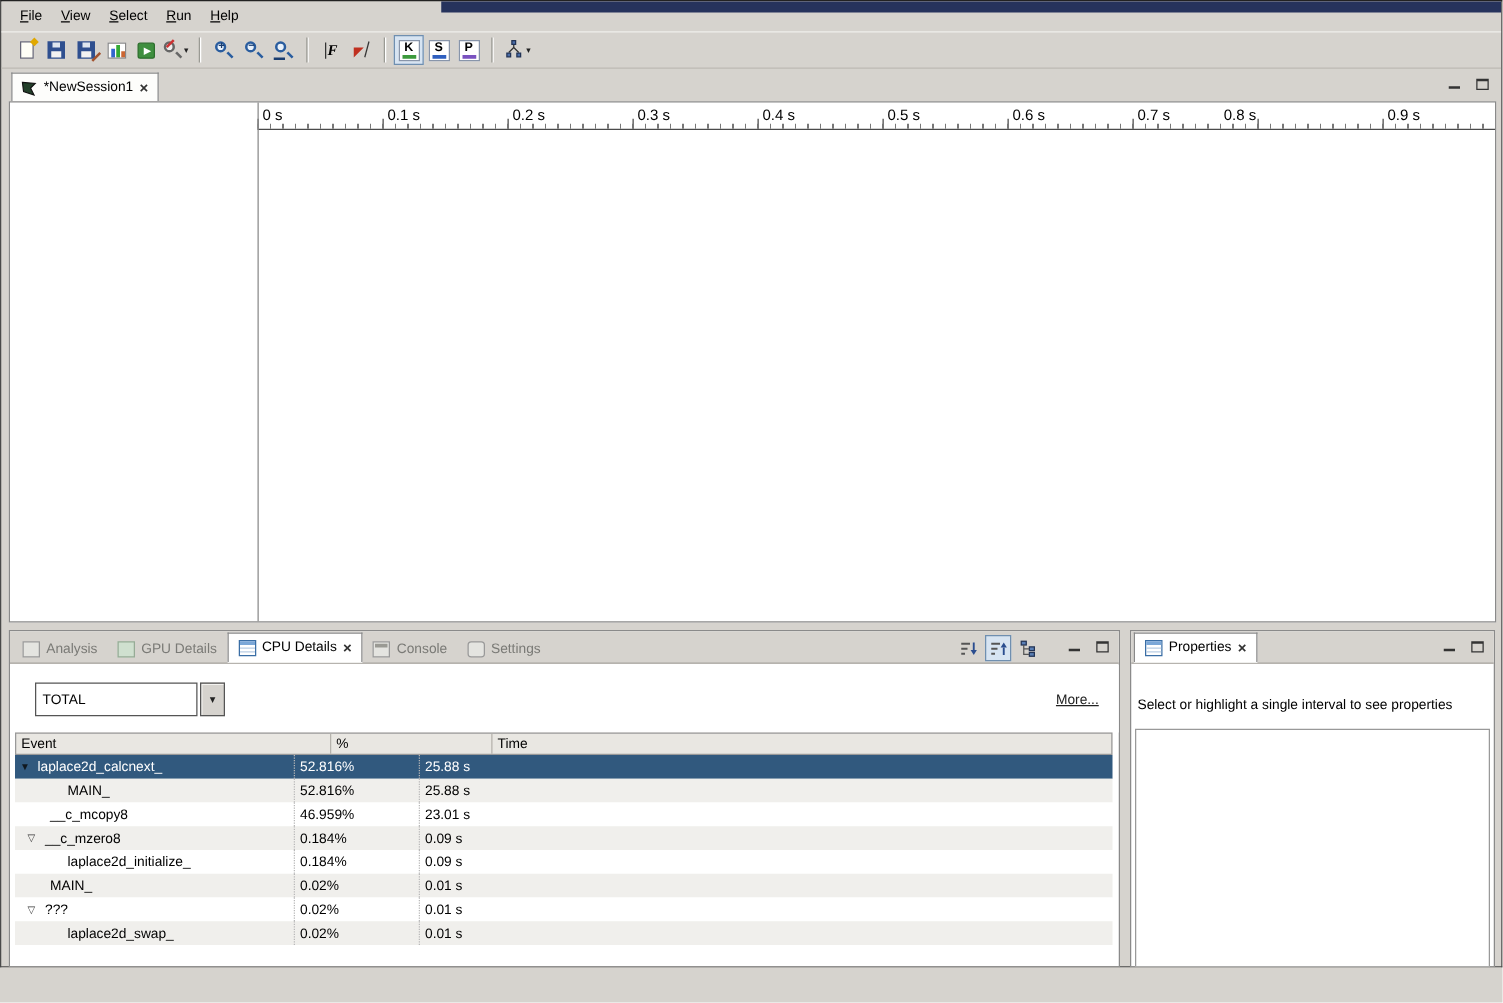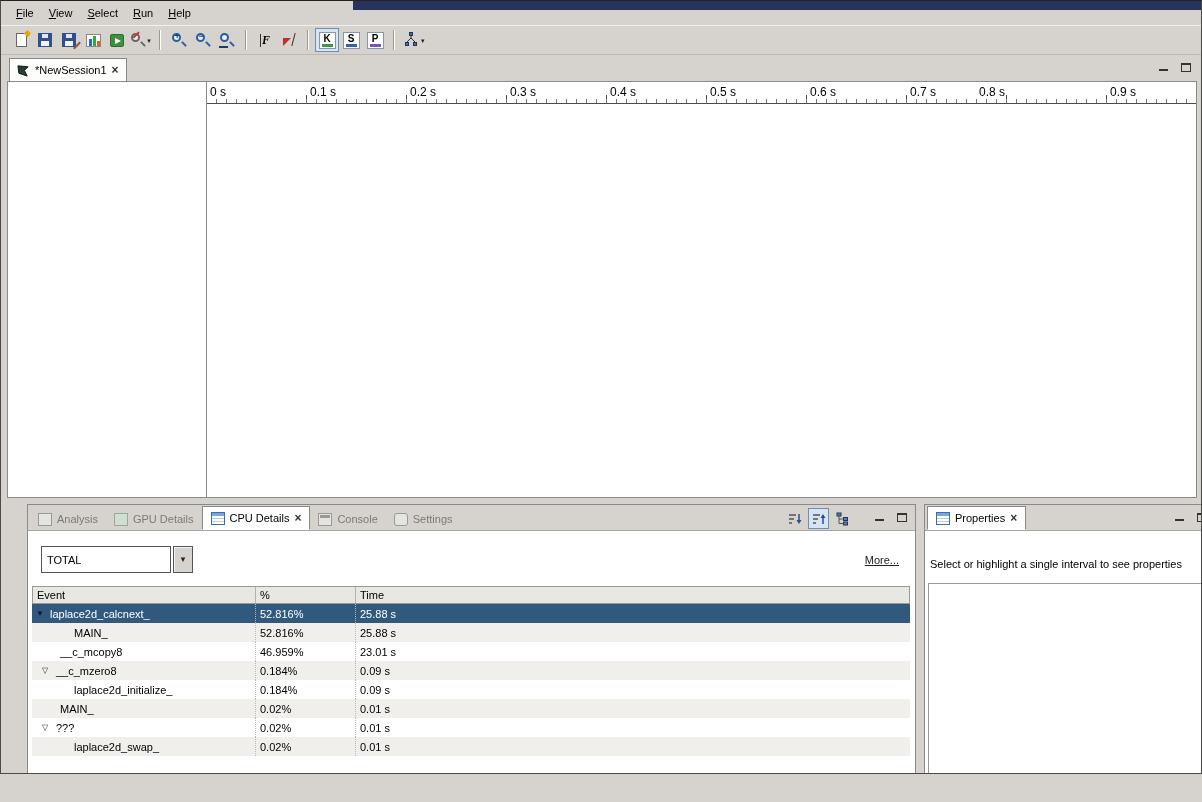--- a/index.html
+++ b/index.html
@@ -67,49 +67,49 @@
   .editor .win-btns { position:absolute; right:6px; top:6px; }
   .editor-content { position:absolute; top:24px; left:0; right:0; bottom:0; background:#fff; border:1px solid #8a8a8a; }
   .ruler-scale { position:absolute; left:198px; top:0; right:0; height:22px; border-bottom:1px solid #4a4a4a; }
   .ruler-scale::after { content:""; position:absolute; left:0; right:0; bottom:0; height:4px;
     background-image:repeating-linear-gradient(to right,#777 0,#777 1px,transparent 1px,transparent 10px); }
   .ruler-label { position:absolute; top:3px; font-size:12px; white-space:nowrap; }
   .mtick { position:absolute; bottom:0; width:1px; height:8px; background:#4a4a4a; }
   .timeline-divider { position:absolute; left:198px; top:0; bottom:0; width:1px; background:#8a8a8a; }
 
   
-  .panel { position:absolute; background:#fff; border:1px solid #8a8a8a;margin-left:20px; }
+  .panel { position:absolute; background:#fff; border:1px solid #8a8a8a; }
   .panel-tabbar { position:absolute; top:0; left:0; right:0; height:26px; background:#d6d3ce; border-bottom:1px solid #a8a5a0; display:flex; align-items:flex-end; padding-left:2px; }
   .ptab { height:22px; display:flex; align-items:center; gap:5px; padding:0 8px; color:#7a7a76; margin-bottom:0; }
   .ptab.active { background:#fff; border:1px solid #898989; border-bottom:1px solid #fff; color:#000; height:24px; }
   .t-ic { width:14px; height:13px; border:1px solid #999; background:#e4e4e0; flex-shrink:0; position:relative; }
   .t-ic-gpu { background:#cfe0cf; border-color:#96ab96; }
   .t-ic-cpu, .t-ic-props { background:#fff; border-color:#3a6ea5; }
   .t-ic-cpu::before, .t-ic-props::before { content:""; position:absolute; top:0; left:0; right:0; height:3px; background:#7ba7d7; }
   .t-ic-cpu::after, .t-ic-props::after { content:""; position:absolute; top:5px; left:0; right:0; height:1px; background:#b9cde4; box-shadow:0 3px 0 #b9cde4; }
   .t-ic-console::before { content:""; position:absolute; top:1px; left:1px; right:1px; height:3px; background:#9a9a94; }
   .t-ic-settings { border-radius:3px; }
   .view-btns { position:absolute; right:62px; top:3px; display:flex; gap:3px; align-items:center; }
   .vbtn { width:21px; height:21px; display:flex; align-items:center; justify-content:center; }
   .vbtn.pressed { background:#d7e4f2; border:1px solid #6f8fb0; }
   .panel .win-btns { position:absolute; right:8px; top:8px; }
 
   
   .details { left:6px; top:503px; width:889px; height:290px; }
-  .controls { position:absolute; top:27px; left:9px; right:0; height:54px; background:#fff; }
+  .controls { position:absolute; top:27px; left:16px; right:0; height:54px; background:#fff; }
   .combo { position:absolute; left:4px; top:14px; width:152px; height:27px; display:flex; }
   .combo-field { flex:1; border:1px solid #555; background:#fff; display:flex; align-items:center; padding-left:5px; }
   .combo-btn { width:20px; margin-left:2px; border:1px solid #555; background:#d6d3ce; display:flex; align-items:center; justify-content:center; box-shadow:inset 1px 1px 0 #f4f3f0; }
   .combo-btn .dd { font-size:9px; margin:0; }
   .helper { position:absolute; left:160px; top:22px; }
   .more { position:absolute; right:16px; top:22px; color:#222; text-decoration:underline; cursor:default; }
 
   
   .table { position:absolute; left:4px; right:5px; top:81px; }
-  .thead { display:flex; height:18px; background:#e9e7e2; border:1px solid #999; }
+  .thead { display:flex; height:18px; background:#e9e7e2; border:1px solid #999;gap:29px; }
   .th { padding:2px 4px; white-space:nowrap; }
   .th-event { width:222px; }
   .th-pct { width:100px; border-left:1px solid #b5b2ac; }
   .th-time { flex:1; border-left:1px solid #b5b2ac; }
   .tr { display:flex; height:19px; background:#fff; }
   .tr.alt { background:#f0efec; }
   .tr.sel { background:#31597e; color:#fff; }
   .td { display:flex; align-items:center; padding:0 4px; white-space:nowrap; overflow:hidden; }
   .td-event { width:223px; }
   .td-pct { width:100px; border-left:1px dotted #b8b8b8; }

